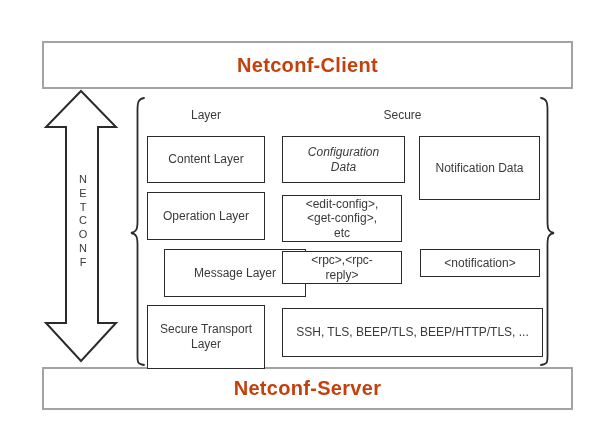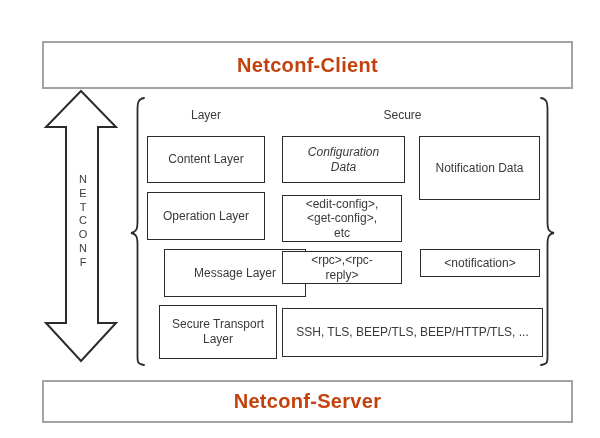--- a/index.html
+++ b/index.html
@@ -19,21 +19,21 @@
     display: flex;
     align-items: center;
     justify-content: center;
     font-size: 20px;
     font-weight: bold;
     color: #c2410c;
     letter-spacing: 0.3px;
     text-align: right;
   }
   .client-box { left: 42px; top: 41px; width: 531px; height: 48px; }
-  .server-box { left: 42px; top: 367px; width: 531px; height: 43px; margin-top: 13px; }
+  .server-box { left: 42px; top: 367px; width: 531px; height: 43px; }
   .cell {
     position: absolute;
     box-sizing: border-box;
     border: 1.6px solid #2b2b2b;
     background: #ffffff;
     display: flex;
     align-items: center;
     justify-content: center;
     text-align: center;
     font-size: 12px;
@@ -105,17 +105,17 @@
   <div class="cell" style="left:147px; top:192px; width:118px; height:48px;">Operation Layer</div>
   <div class="cell" style="left:282px; top:195px; width:120px; height:47px;">&lt;edit-config&gt;,
 &lt;get-config&gt;,
 etc</div>
 
   <div class="cell" style="left:147px; top:249px; width:142px; height:48px;margin-left:17px;">Message Layer</div>
   <div class="cell" style="left:282px; top:251px; width:120px; height:33px;">&lt;rpc&gt;,&lt;rpc-
 reply&gt;</div>
   <div class="cell" style="left:420px; top:249px; width:120px; height:28px;">&lt;notification&gt;</div>
 
-  <div class="cell" style="left:147px; top:305px; width:118px; height:54px;margin-left:12px;">Secure Transport
+  <div class="cell" style="left:147px; top:305px; width:118px; height:64px;">Secure Transport
 Layer</div>
   <div class="cell" style="left:282px; top:308px; width:261px; height:49px;">SSH, TLS, BEEP/TLS, BEEP/HTTP/TLS, ...</div>
 
 </div>
 
 </body></html>

